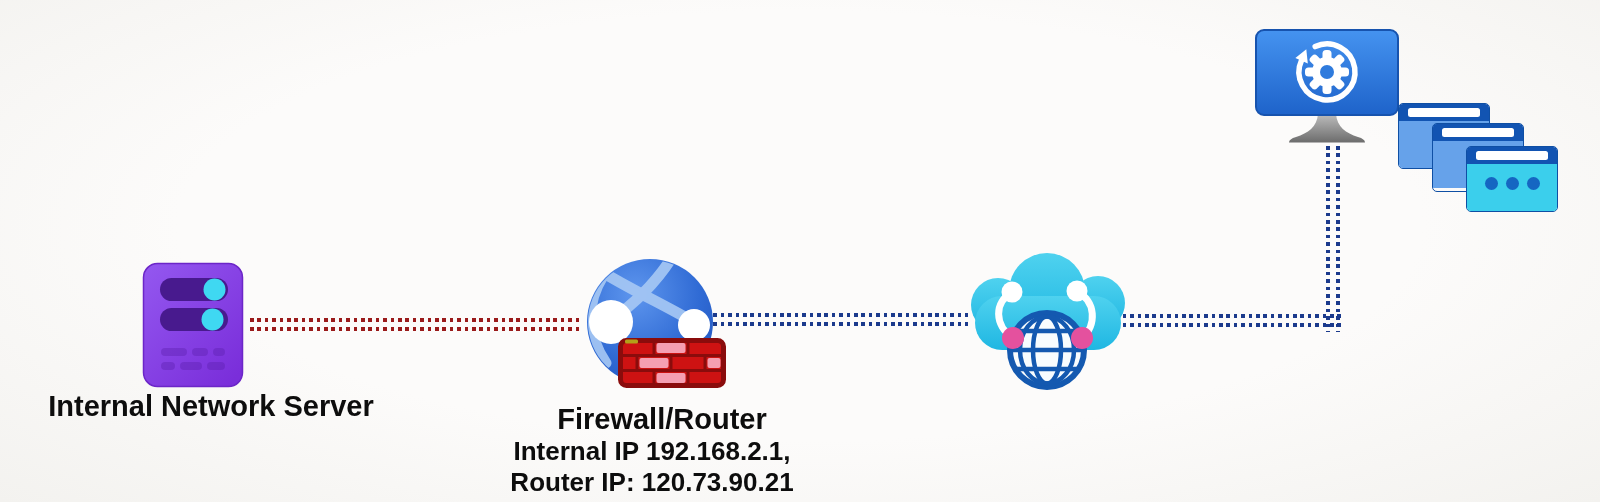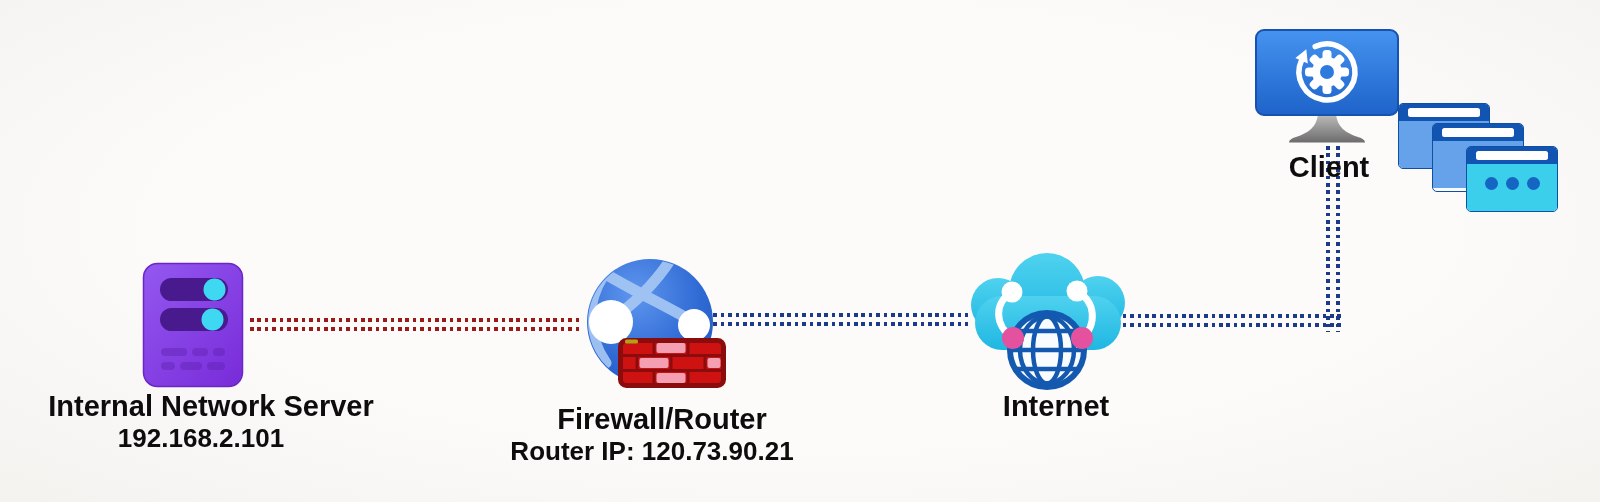--- a/index.html
+++ b/index.html
@@ -100,21 +100,20 @@
       <rect x="19" y="86" width="26" height="8" rx="4"></rect>
       <rect x="50" y="86" width="16" height="8" rx="4"></rect>
       <rect x="71" y="86" width="12" height="8" rx="4"></rect>
       <rect x="19" y="100" width="14" height="8" rx="4"></rect>
       <rect x="38" y="100" width="22" height="8" rx="4"></rect>
       <rect x="65" y="100" width="18" height="8" rx="4"></rect>
     </g>
   </svg>
   <div class="node-label" id="server-label">
     <div class="lbl-title">Internal Network Server</div>
-    <div class="lbl-sub">192.168.2.101</div>
   </div>
 
   <svg class="icon" id="firewall-icon" width="152" height="138" viewBox="0 0 152 138">
     <defs>
       <radialGradient id="fwG" cx="0.38" cy="0.28" r="0.95">
         <stop offset="0" stop-color="#5e96ee"></stop>
         <stop offset="0.55" stop-color="#2f6ad4"></stop>
         <stop offset="1" stop-color="#1e4eb6"></stop>
       </radialGradient>
       <clipPath id="fwClip">
@@ -142,20 +141,21 @@
       <g fill="#f59fb2">
         <rect x="77.5" y="87" width="29" height="10" rx="2"></rect>
         <rect x="60.5" y="102" width="29" height="10" rx="2"></rect>
         <rect x="128.5" y="102" width="13" height="10" rx="2"></rect>
         <rect x="77.5" y="117" width="29" height="10" rx="2"></rect>
       </g>
     </g>
   </svg>
   <div class="node-label" id="firewall-label">
     <div class="lbl-title">Firewall/Router</div>
+    <div class="lbl-sub">Internal IP 192.168.2.1,</div>
     <div class="lbl-sub">Router IP: 120.73.90.21</div>
   </div>
 
   <svg class="icon" id="internet-icon" width="168" height="150" viewBox="0 0 168 150">
     <defs>
       <linearGradient id="clG" x1="0" y1="0" x2="0" y2="1">
         <stop offset="0" stop-color="#4fd2ef"></stop>
           <stop offset="1" stop-color="#1fb7e2"></stop>
       </linearGradient>
     </defs>
@@ -177,23 +177,20 @@
         <ellipse cx="84" cy="104" rx="14" ry="33.5"></ellipse>
         <ellipse cx="84" cy="104" rx="27" ry="33.5"></ellipse>
         <path d="M 47.5 104 H 120.5"></path>
         <path d="M 53 85 H 115"></path>
         <path d="M 53 123 H 115"></path>
       </g>
     </g>
     <circle cx="50" cy="92" r="11" fill="#e4519e"></circle>
     <circle cx="119" cy="92" r="11" fill="#e4519e"></circle>
   </svg>
-  <div class="node-label" id="internet-label">
-    <div class="lbl-title">Internet</div>
-  </div>
 
   <svg class="icon" id="client-icon" width="146" height="122" viewBox="0 0 146 122">
     <defs>
       <linearGradient id="monG" x1="0" y1="0" x2="0" y2="1">
         <stop offset="0" stop-color="#4593f0"></stop>
           <stop offset="1" stop-color="#1e63ca"></stop>
       </linearGradient>
       <linearGradient id="stG" x1="0" y1="0" x2="0" y2="1">
         <stop offset="0" stop-color="#bdbdbd"></stop>
           <stop offset="1" stop-color="#6c6c6c"></stop>
@@ -207,23 +204,20 @@
       <g fill="#ffffff">
         <rect x="-4.5" y="-22" width="9" height="44" rx="3.5"></rect>
         <rect x="-4.5" y="-22" width="9" height="44" rx="3.5" transform="rotate(45)"></rect>
         <rect x="-4.5" y="-22" width="9" height="44" rx="3.5" transform="rotate(90)"></rect>
         <rect x="-4.5" y="-22" width="9" height="44" rx="3.5" transform="rotate(135)"></rect>
         <circle r="15"></circle>
       </g>
       <circle r="7" fill="#2f7bdd"></circle>
     </g>
   </svg>
-  <div class="node-label" id="client-label">
-    <span>Client</span>
-  </div>
 
   <div class="bwin" id="bwin-1">
     <div class="bar">
         <div class="addr"></div>
       </div>
     <div class="body"></div>
   </div>
   <div class="bwin" id="bwin-2">
     <div class="bar">
         <div class="addr"></div>

